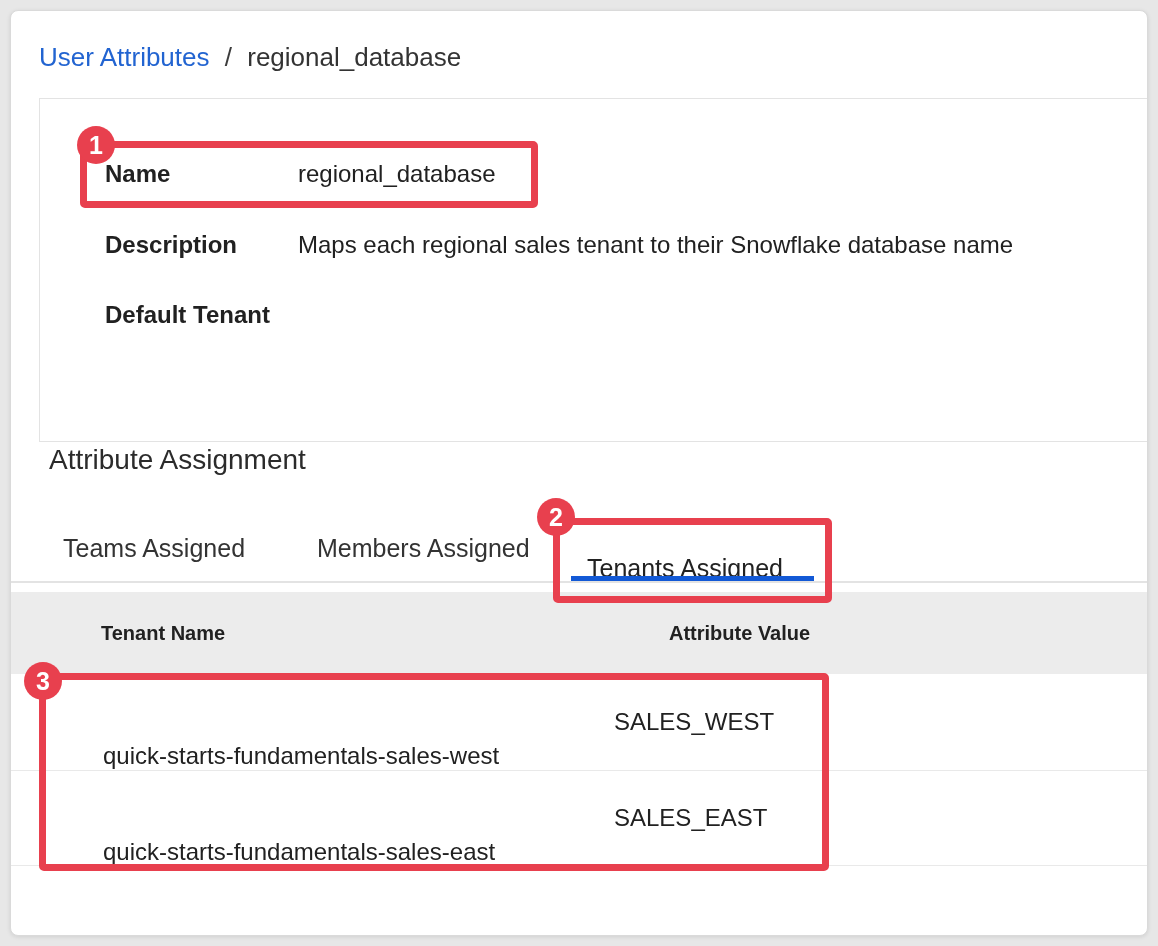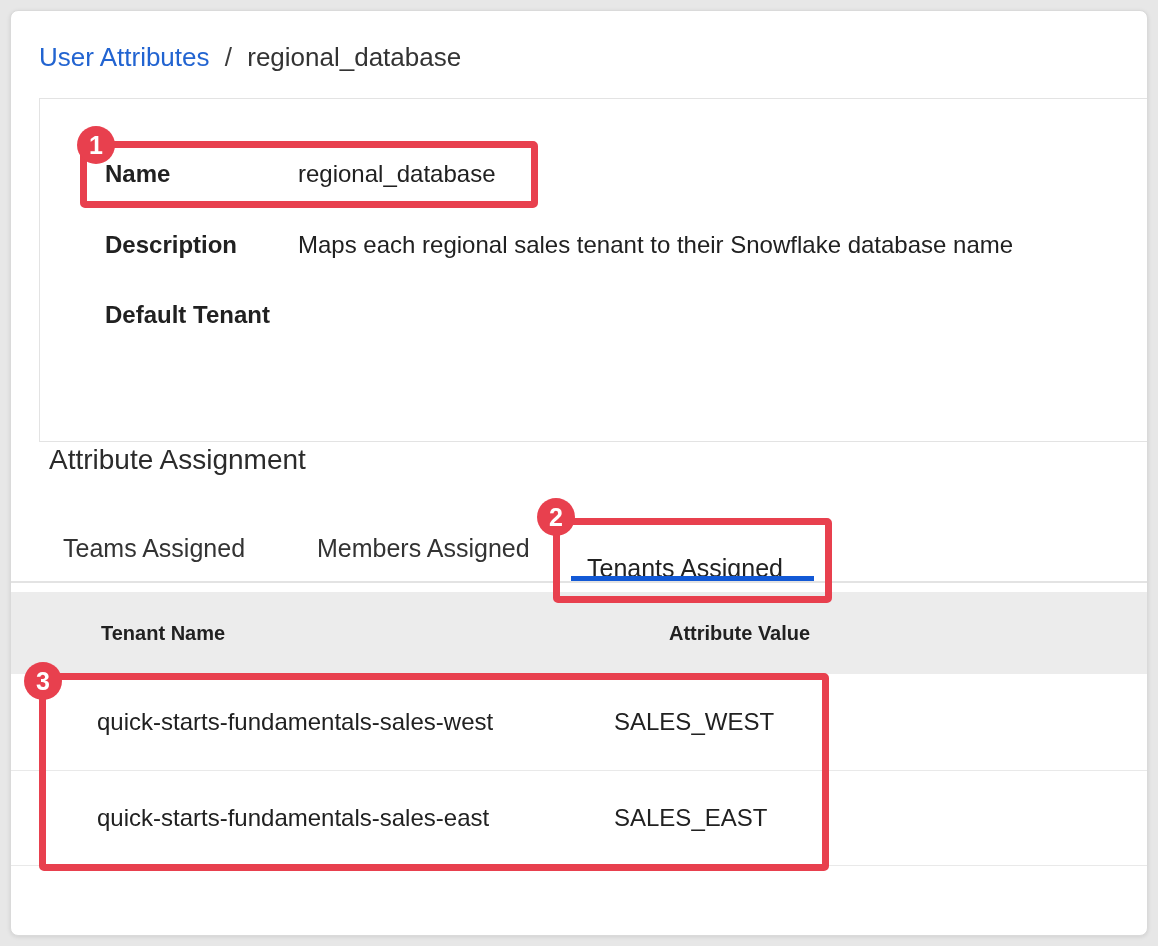--- a/index.html
+++ b/index.html
@@ -89,21 +89,21 @@
   .tbl-row {
     position: absolute; left: 0; right: 0;
     background: #ffffff; border-bottom: 1px solid #e9e9e9;
     box-sizing: border-box;
   }
   .tbl-row-1 { top: 663px; height: 97px; }
   .tbl-row-2 { top: 760px; height: 95px; }
   .tbl-row .cell { position: absolute; font-size: 24px; line-height: 30px; color: #212121; white-space: nowrap; }
   .tbl-row-1 .cell { top: 33px; }
   .tbl-row-2 .cell { top: 32px; }
-  .cell-tenant { left: 86px; }
+  .cell-tenant { left: 92px; margin-top: 34px; }
   .cell-value  { left: 603px; }
 
   
   .ann-box {
     position: absolute;
     border: 7px solid #e8404e;
     border-radius: 5px;
     box-sizing: border-box;
     z-index: 5;
     pointer-events: none;

